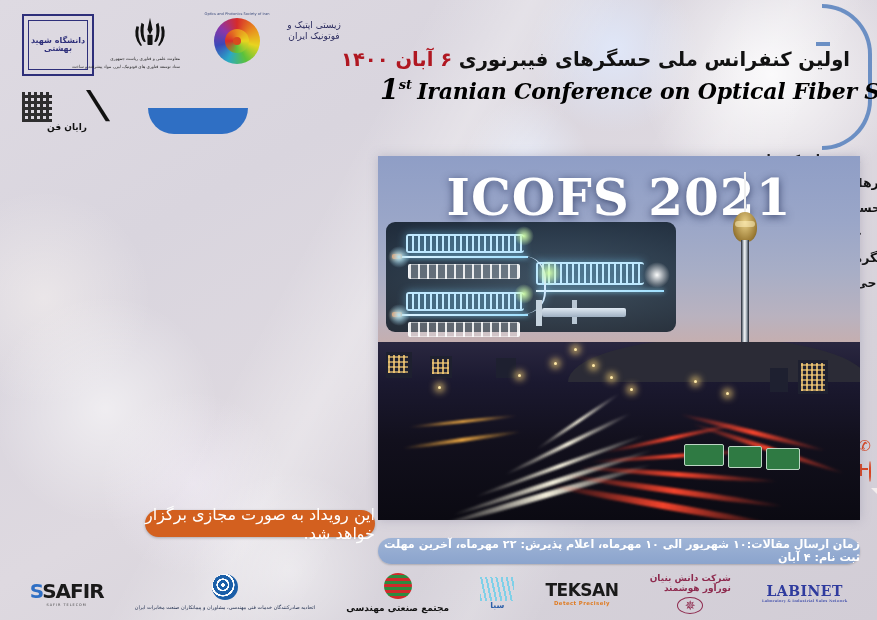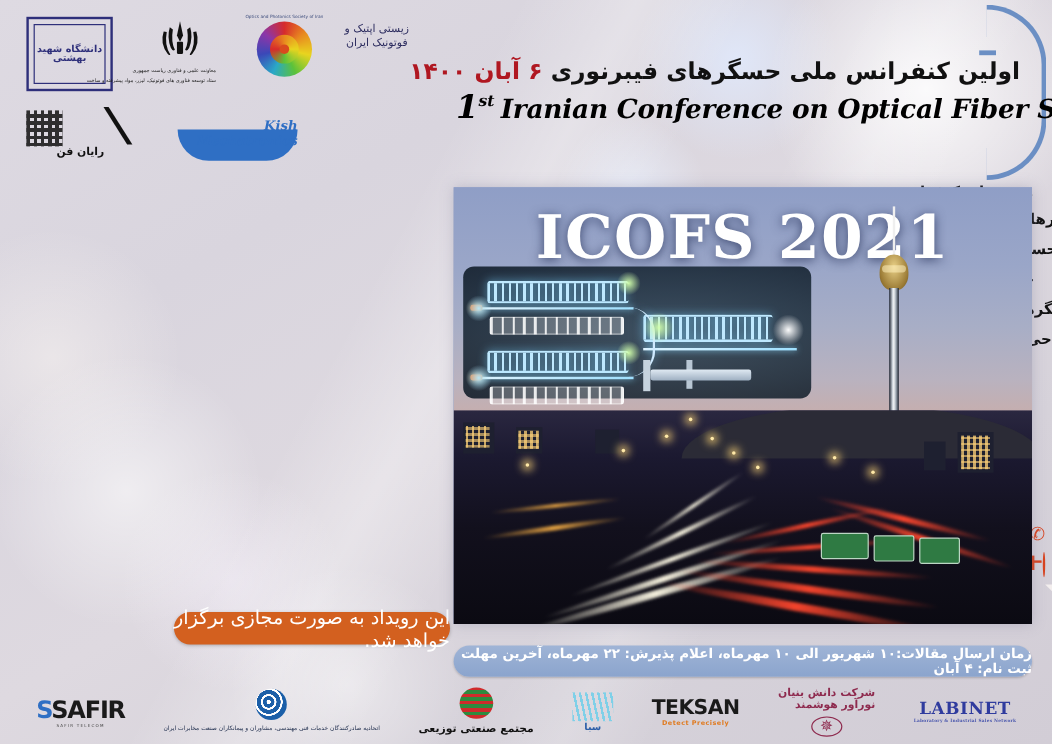--- a/index.html
+++ b/index.html
@@ -361,21 +361,20 @@
       <span>زیستی اپتیک و فوتونیک ایران</span>
     </div>
 
     <div class="logo" id="logo-rayan">
       <div class="qr"></div>
       <div class="mark" style="margin-left:34px">⟋</div>
       <div class="cap">رایان فن</div>
     </div>
 
     <div class="logo" id="logo-kish">
-      <div class="nm">Kish Mechatronics</div>
       <div class="swoosh"></div>
     </div>
   </div>
 
   <div id="bracket"></div>
 
   <div id="title-block">
     <div id="title-fa">
       <span>اولین کنفرانس ملی حسگرهای فیبرنوری</span>
       <span class="date-fa">۶ آبان ۱۴۰۰</span>
@@ -558,21 +557,21 @@
       <span class="tag">Detect Precisely</span>
     </div>
 
     <div class="sponsor sp-saba">
       <span class="fan"></span>
       <span class="nm">سبا</span>
     </div>
 
     <div class="sponsor sp-rafsanjan">
       <span class="disc"></span>
-      <span class="txt">مجتمع صنعتی توزیعی</span>
+      <span class="txt">مجتمع صنعتی مهندسی</span>
     </div>
 
     <div class="sponsor sp-union">
       <span class="spiral"></span>
       <span class="txt">
         <span>اتحادیه صادرکنندگان خدمات فنی مهندسی، مشاوران و پیمانکاران صنعت مخابرات ایران</span>
       </span>
     </div>
 
     <div class="sponsor sp-safir">

